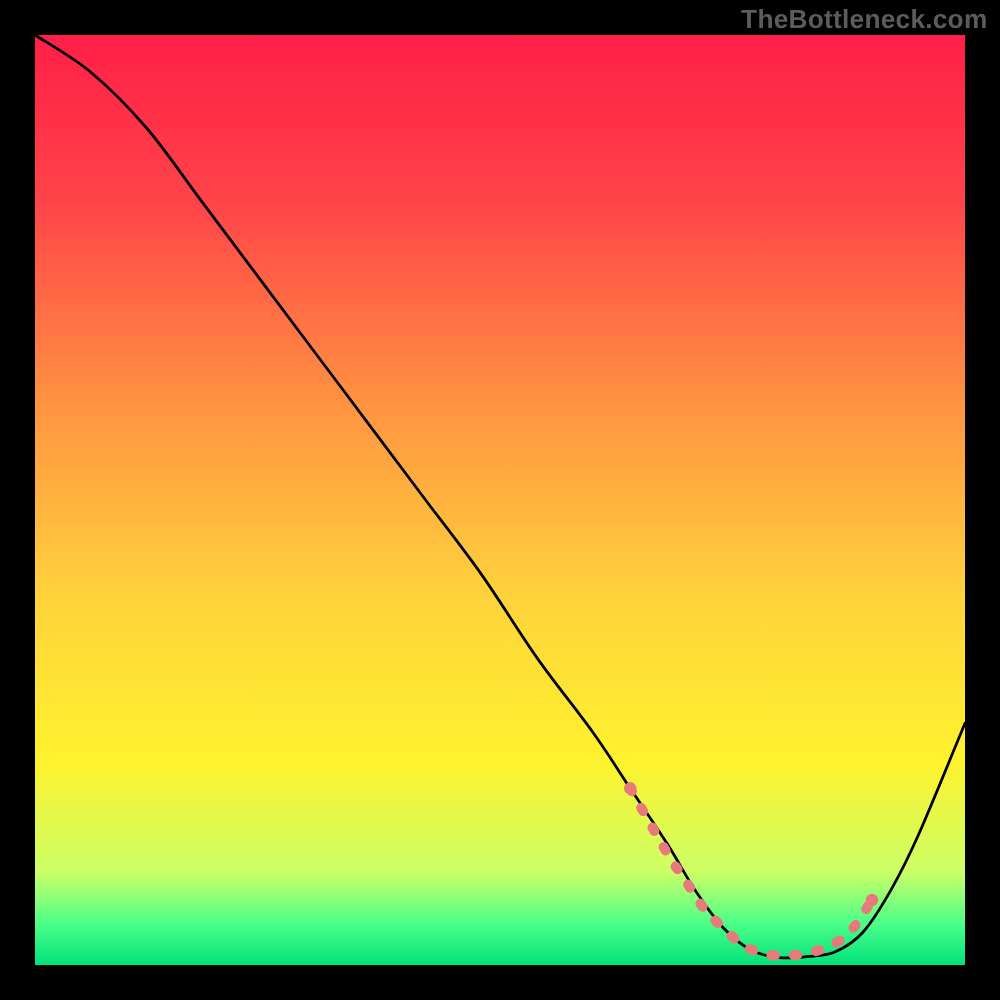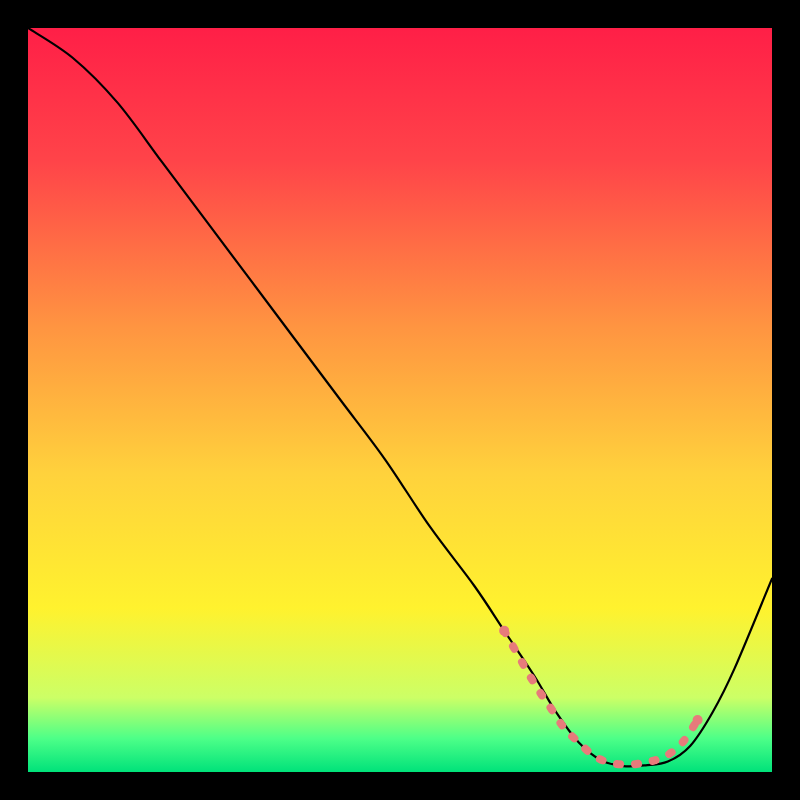--- a/index.html
+++ b/index.html
@@ -41,20 +41,21 @@
     display: block;
     width: 744px;
     height: 744px;
   }
 </style>
 </head>
 <body>
 
 <div class="frame">
 
+  <div class="watermark">TheBottleneck.com</div>
 
   <div class="plot">
     <svg id="chart-svg" viewBox="0 0 744 744" preserveAspectRatio="none">
       <defs>
         <linearGradient id="bg-grad" x1="0" y1="0" x2="0" y2="1">
             <stop offset="0.0%" stop-color="#ff1f47"></stop>
             <stop offset="18.0%" stop-color="#ff4449"></stop>
             <stop offset="40.0%" stop-color="#ff9441"></stop>
             <stop offset="60.0%" stop-color="#ffd23c"></stop>
             <stop offset="78.0%" stop-color="#fff22e"></stop>

